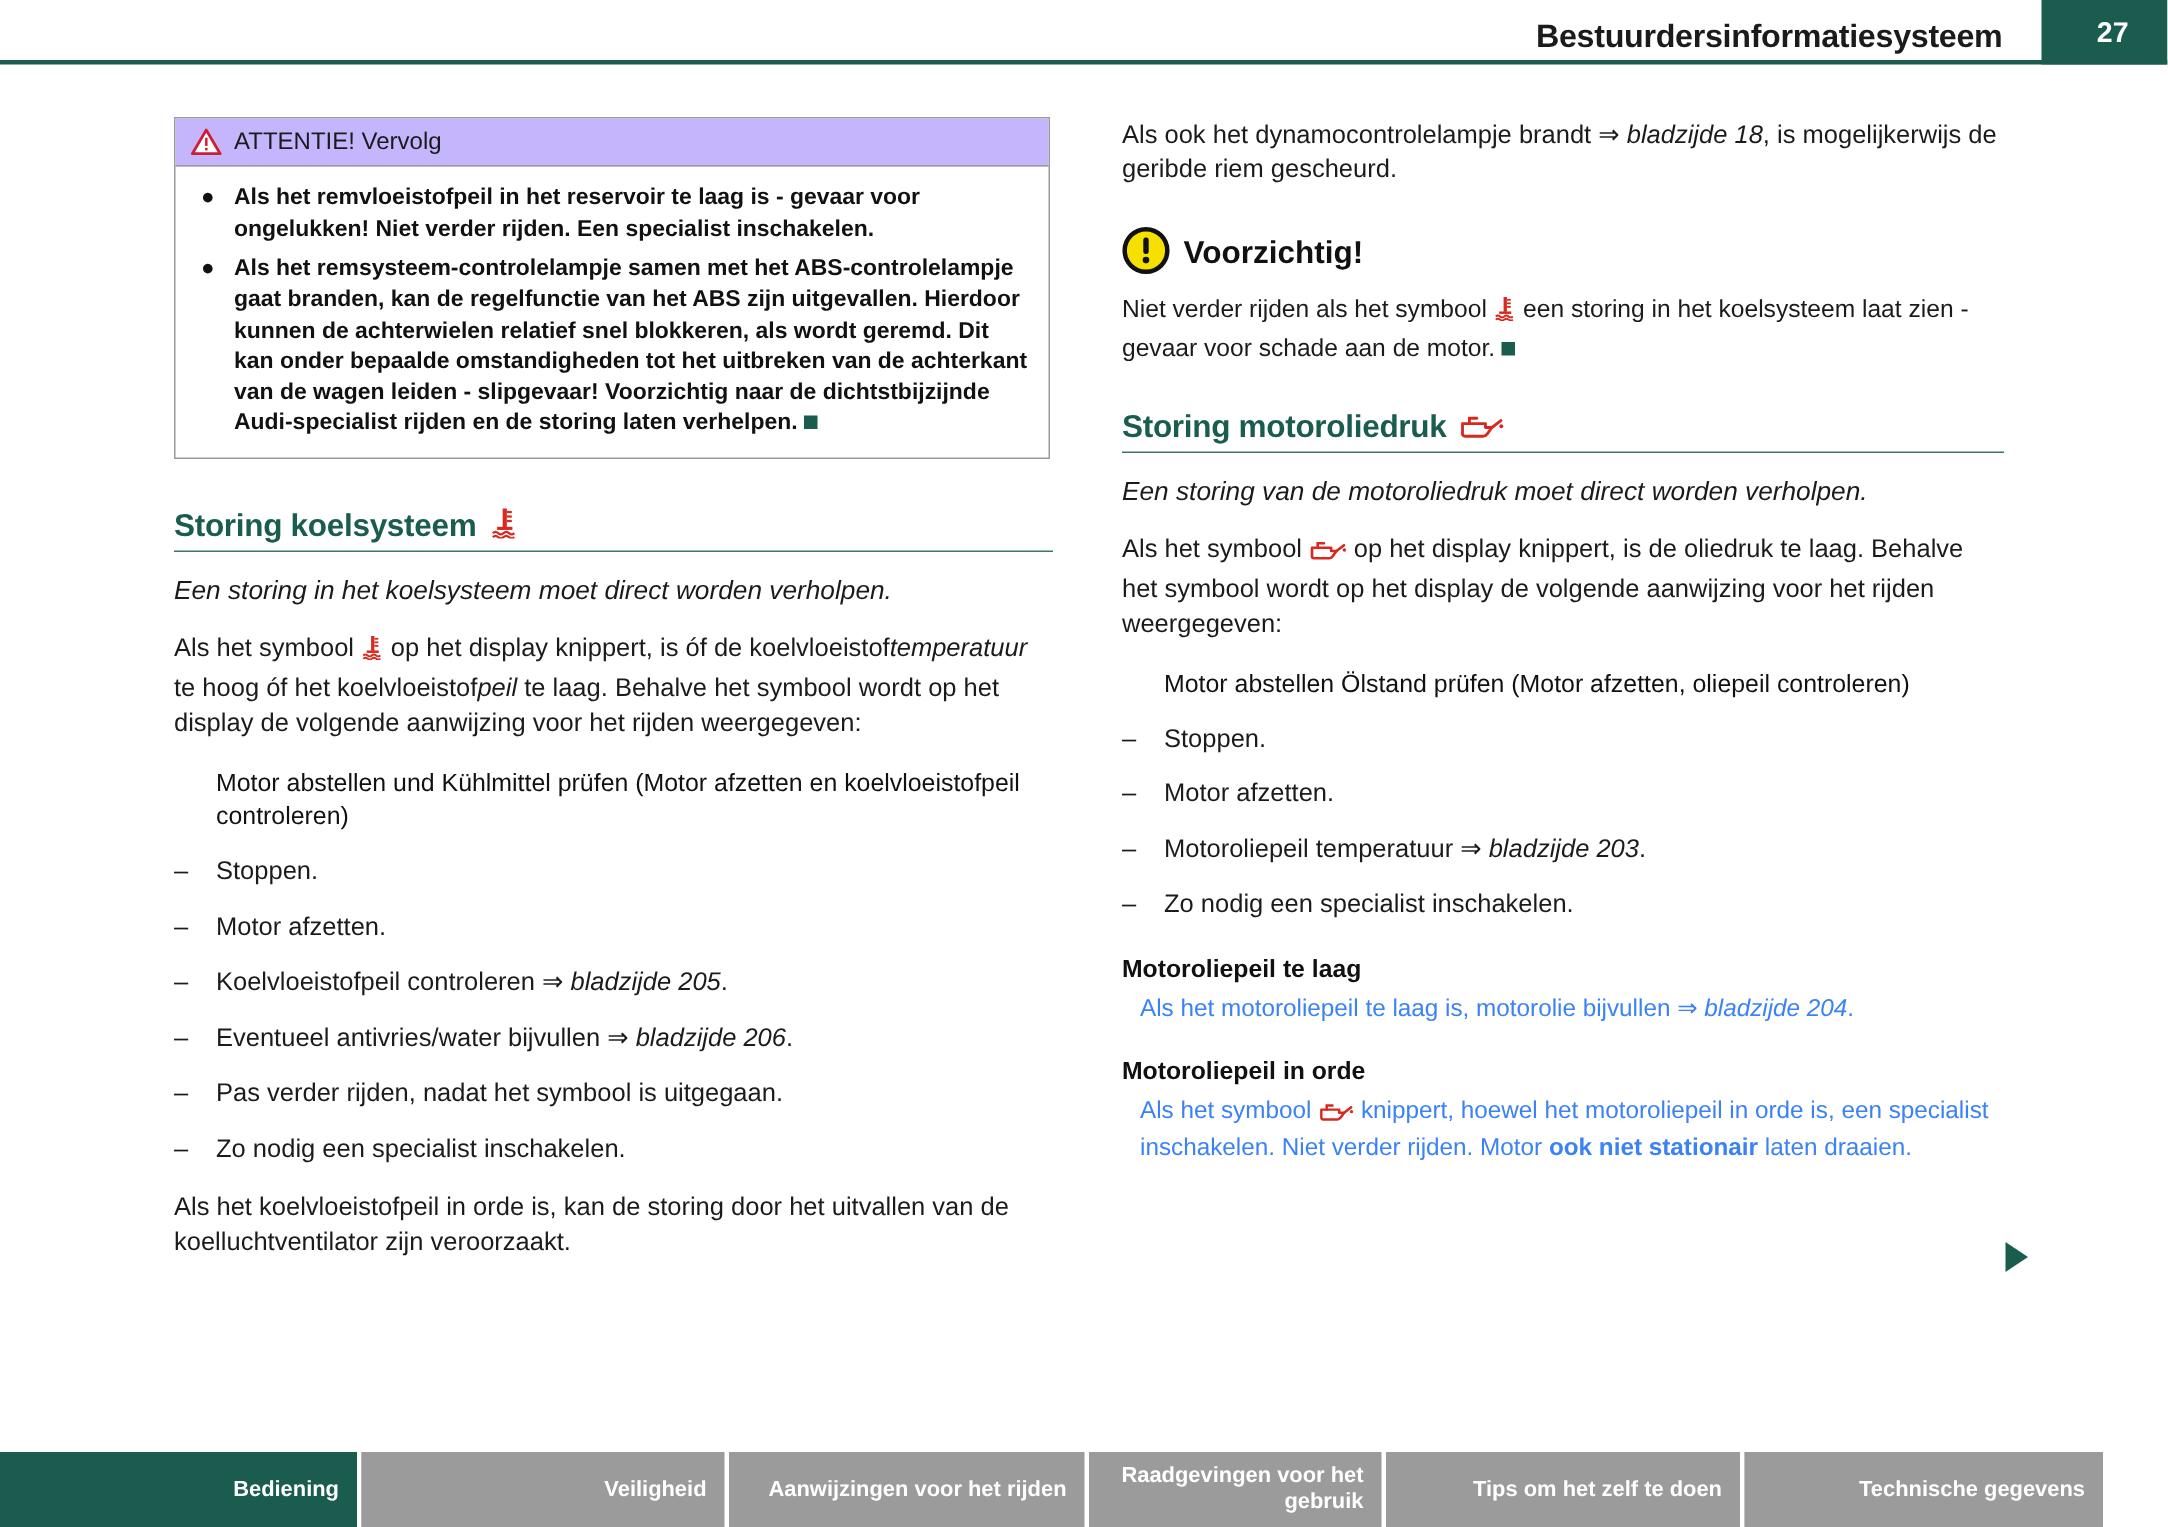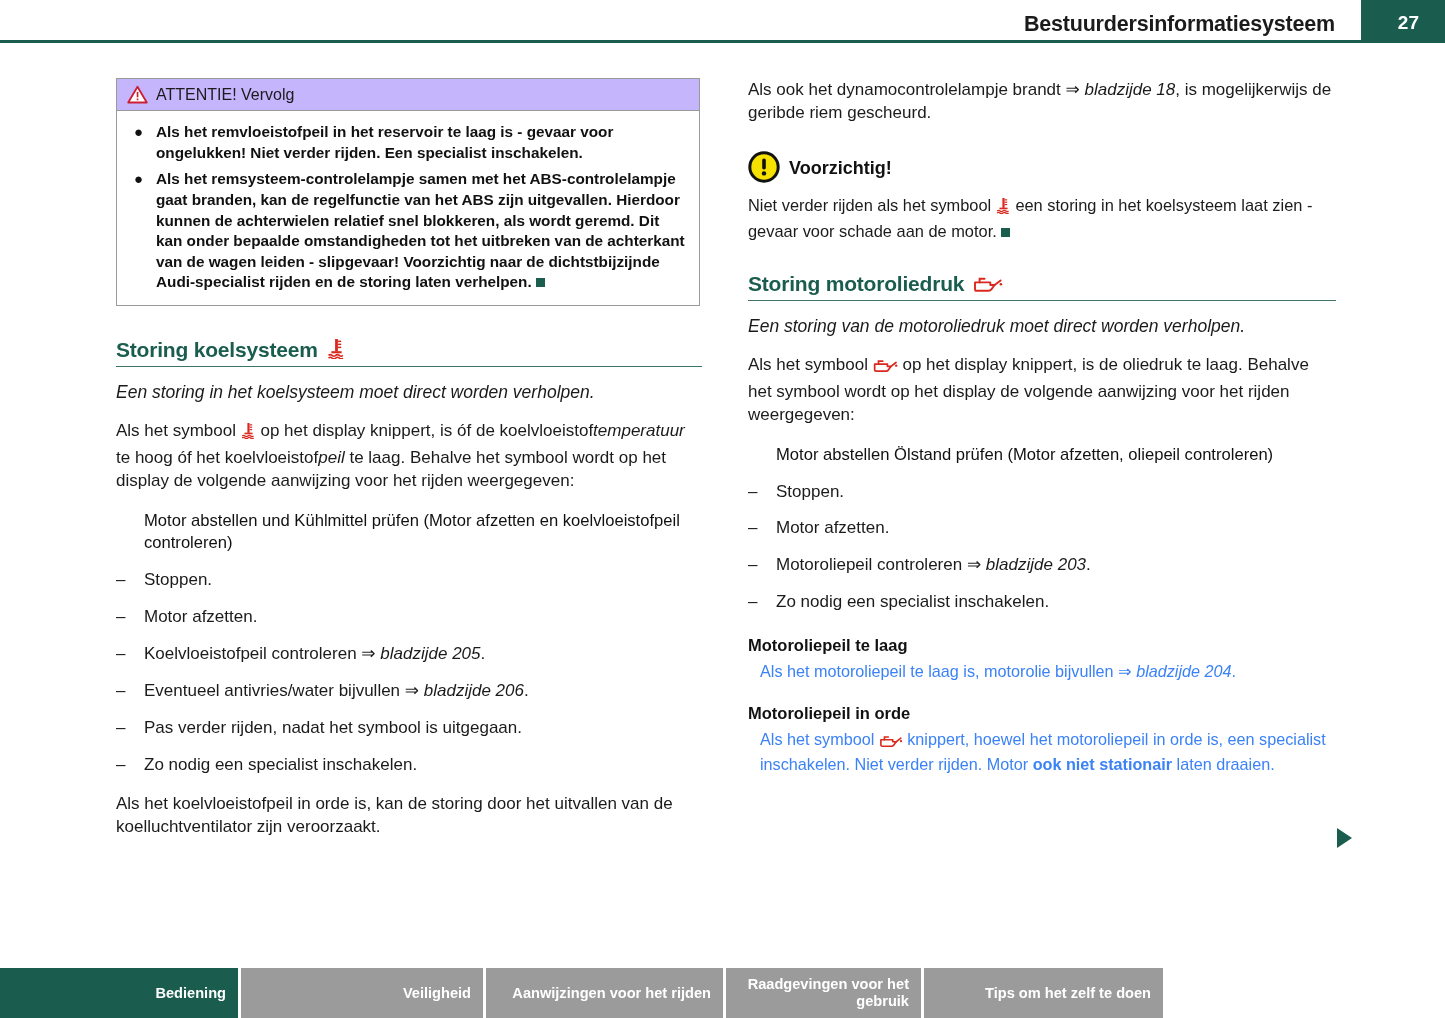--- a/index.html
+++ b/index.html
@@ -199,21 +199,21 @@
   }
 
   
   .caution-head {
     display: flex;
     align-items: center;
     margin-top: 26px;
   }
   .caution-icon { margin-right: 9px; display: block; }
   .caution-label {
-    font-size: 18px;
+    font-size: 21px;
     font-weight: bold;
     color: #111;
   }
   .caution-body {
     font-size: 16.4px;
     line-height: 1.38;
     margin-top: 7px;
     color: #1b1b1b;
   }
 
@@ -432,21 +432,21 @@
     <li>
       <span class="dash">–</span>
       <span class="dtext">Stoppen.</span>
     </li>
     <li>
       <span class="dash">–</span>
       <span class="dtext">Motor afzetten.</span>
     </li>
     <li>
       <span class="dash">–</span>
-      <span class="dtext"><span>Motoroliepeil controleren ⇒ </span><span class="it">bladzijde 203</span><span>.</span></span>
+      <span class="dtext"><span>Motoroliepeil temperatuur ⇒ </span><span class="it">bladzijde 203</span><span>.</span></span>
     </li>
     <li>
       <span class="dash">–</span>
       <span class="dtext">Zo nodig een specialist inschakelen.</span>
     </li>
   </ul>
 
   <div class="sub-heading">Motoroliepeil te laag</div>
   <p class="sub-body">
     <span>Als het motoroliepeil te laag is, motorolie bijvullen ⇒ </span><span class="it">bladzijde 204</span><span>.</span>
@@ -468,13 +468,14 @@
 </div>
 
 <div class="cont-arrow"></div>
 
 <div class="footer">
   <div class="ftab w1 active">Bediening</div>
   <div class="ftab w2">Veiligheid</div>
   <div class="ftab w3">Aanwijzingen voor het rijden</div>
   <div class="ftab w4">Raadgevingen voor het gebruik</div>
   <div class="ftab w5">Tips om het zelf te doen</div>
+  <div class="ftab w6">Technische gegevens</div>
 </div>
 
 </body></html>

